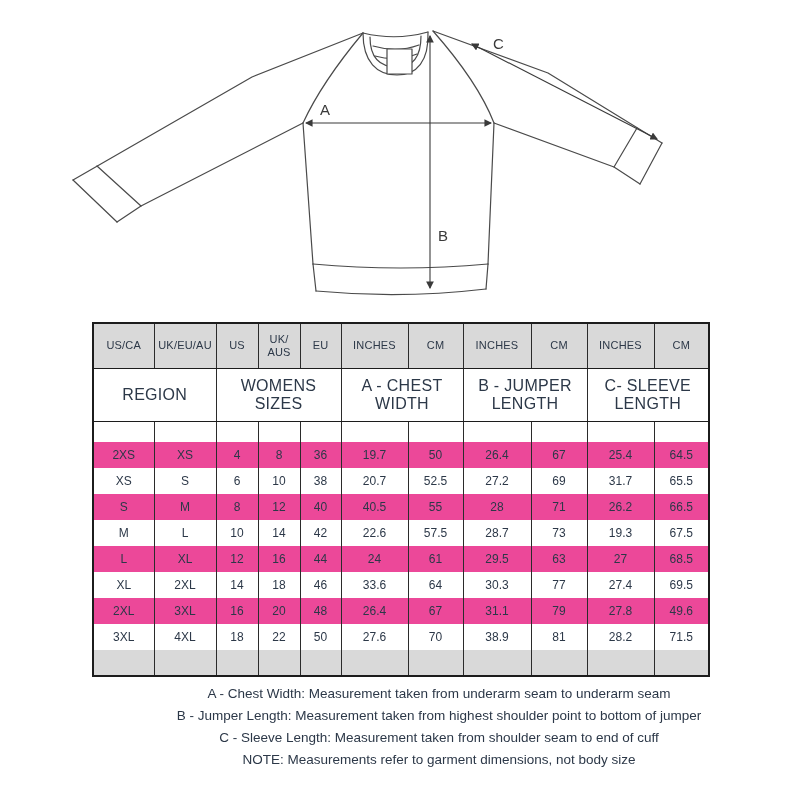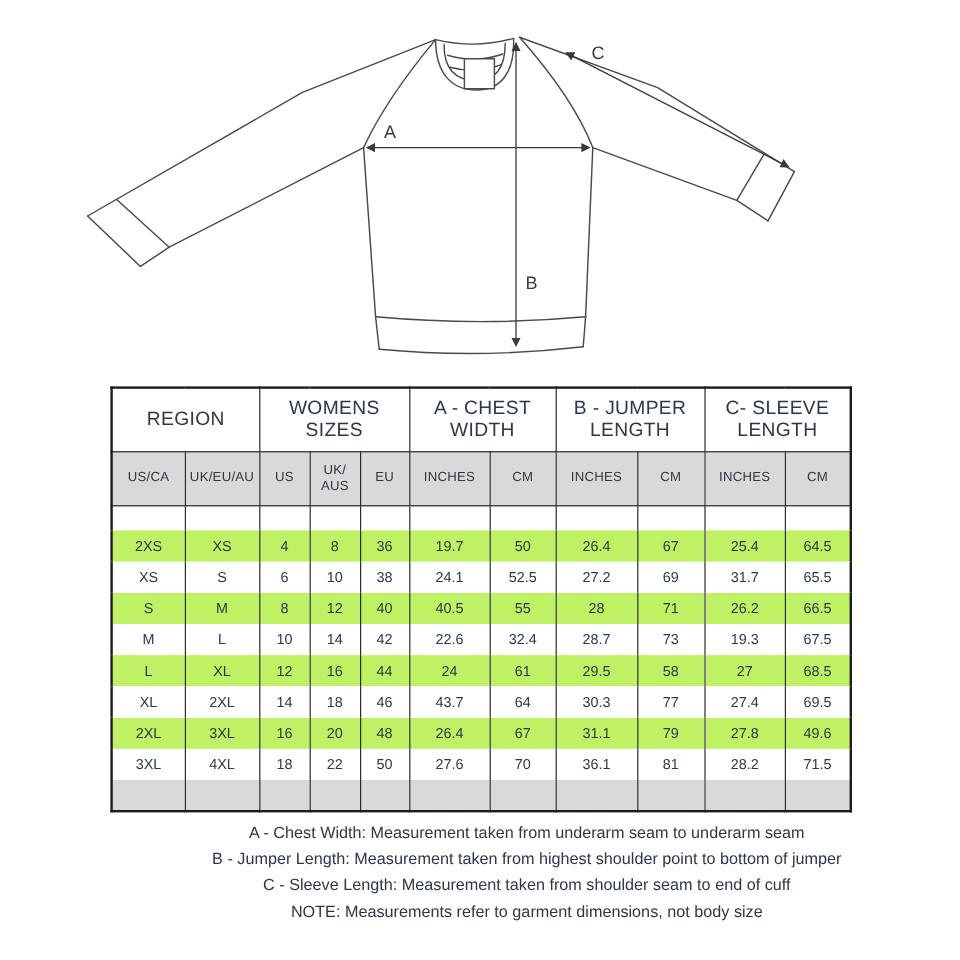--- a/index.html
+++ b/index.html
@@ -26,21 +26,21 @@
     height:52px;font-size:16px;letter-spacing:.3px;line-height:1.15;
     border-bottom:1px solid #1c1c1c;background:#ffffff;
     padding:0 13px;
   }
   .sub-cell{
     height:44px;font-size:11px;letter-spacing:.2px;line-height:1.2;
     background:#d9d9d9;border-bottom:1px solid #1c1c1c;
   }
   .spacer-row td{height:20px;background:#ffffff;}
   .data-row td{height:26px;font-size:12px;background:#ffffff;}
-  .data-row.shade td{background:#bef264;}
+  .data-row.shade td{background:#ec4899;}
   .tail-row td{height:25px;background:#d9d9d9;}
   
   .notes{position:absolute;left:0;top:683px;width:800px;text-align:center;margin-left:39px;}
   .note-line{font-size:13.5px;line-height:22px;color:#2c3848;}
 </style>
 </head>
 <body>
 
 <div class="page">
 
@@ -101,40 +101,40 @@
         <col style="width:42px">
         <col style="width:41px">
       <col style="width:67px">
         <col style="width:55px">
       <col style="width:68px">
         <col style="width:56px">
       <col style="width:67px">
         <col style="width:55px">
     </colgroup>
     <thead>
-      <tr id="group-row">
-          <th class="group-cell" colspan="2">REGION</th>
-          <th class="group-cell" colspan="3">WOMENS SIZES</th>
-          <th class="group-cell" colspan="2">A - CHEST WIDTH</th>
-          <th class="group-cell" colspan="2">B - JUMPER LENGTH</th>
-          <th class="group-cell" colspan="2">C- SLEEVE LENGTH</th>
-        </tr>
       <tr id="sub-row">
           <th class="sub-cell">US/CA</th>
           <th class="sub-cell">UK/EU/AU</th>
           <th class="sub-cell">US</th>
           <th class="sub-cell">UK/ AUS</th>
           <th class="sub-cell">EU</th>
           <th class="sub-cell">INCHES</th>
           <th class="sub-cell">CM</th>
           <th class="sub-cell">INCHES</th>
           <th class="sub-cell">CM</th>
           <th class="sub-cell">INCHES</th>
           <th class="sub-cell">CM</th>
         </tr>
+      <tr id="group-row">
+          <th class="group-cell" colspan="2">REGION</th>
+          <th class="group-cell" colspan="3">WOMENS SIZES</th>
+          <th class="group-cell" colspan="2">A - CHEST WIDTH</th>
+          <th class="group-cell" colspan="2">B - JUMPER LENGTH</th>
+          <th class="group-cell" colspan="2">C- SLEEVE LENGTH</th>
+        </tr>
     </thead>
     <tbody id="table-body">
         <tr class="spacer-row">
           <td class=""></td>
           <td class=""></td>
           <td class=""></td>
           <td class=""></td>
           <td class=""></td>
           <td class=""></td>
           <td class=""></td>
@@ -155,21 +155,21 @@
           <td class="">67</td>
           <td class="">25.4</td>
           <td class="">64.5</td>
         </tr>
         <tr class="data-row">
           <td class="">XS</td>
           <td class="">S</td>
           <td class="">6</td>
           <td class="">10</td>
           <td class="">38</td>
-          <td class="">24.1</td>
+          <td class="">20.7</td>
           <td class="">52.5</td>
           <td class="">27.2</td>
           <td class="">69</td>
           <td class="">31.7</td>
           <td class="">65.5</td>
         </tr>
         <tr class="data-row shade">
           <td class="">S</td>
           <td class="">M</td>
           <td class="">8</td>
@@ -182,46 +182,46 @@
           <td class="">26.2</td>
           <td class="">66.5</td>
         </tr>
         <tr class="data-row">
           <td class="">M</td>
           <td class="">L</td>
           <td class="">10</td>
           <td class="">14</td>
           <td class="">42</td>
           <td class="">22.6</td>
-          <td class="">32.4</td>
+          <td class="">57.5</td>
           <td class="">28.7</td>
           <td class="">73</td>
           <td class="">19.3</td>
           <td class="">67.5</td>
         </tr>
         <tr class="data-row shade">
           <td class="">L</td>
           <td class="">XL</td>
           <td class="">12</td>
           <td class="">16</td>
           <td class="">44</td>
           <td class="">24</td>
           <td class="">61</td>
           <td class="">29.5</td>
-          <td class="">58</td>
+          <td class="">63</td>
           <td class="">27</td>
           <td class="">68.5</td>
         </tr>
         <tr class="data-row">
           <td class="">XL</td>
           <td class="">2XL</td>
           <td class="">14</td>
           <td class="">18</td>
           <td class="">46</td>
-          <td class="">43.7</td>
+          <td class="">33.6</td>
           <td class="">64</td>
           <td class="">30.3</td>
           <td class="">77</td>
           <td class="">27.4</td>
           <td class="">69.5</td>
         </tr>
         <tr class="data-row shade">
           <td class="">2XL</td>
           <td class="">3XL</td>
           <td class="">16</td>
@@ -235,21 +235,21 @@
           <td class="">49.6</td>
         </tr>
         <tr class="data-row">
           <td class="">3XL</td>
           <td class="">4XL</td>
           <td class="">18</td>
           <td class="">22</td>
           <td class="">50</td>
           <td class="">27.6</td>
           <td class="">70</td>
-          <td class="">36.1</td>
+          <td class="">38.9</td>
           <td class="">81</td>
           <td class="">28.2</td>
           <td class="">71.5</td>
         </tr>
         <tr class="tail-row">
           <td class=""></td>
           <td class=""></td>
           <td class=""></td>
           <td class=""></td>
           <td class=""></td>

